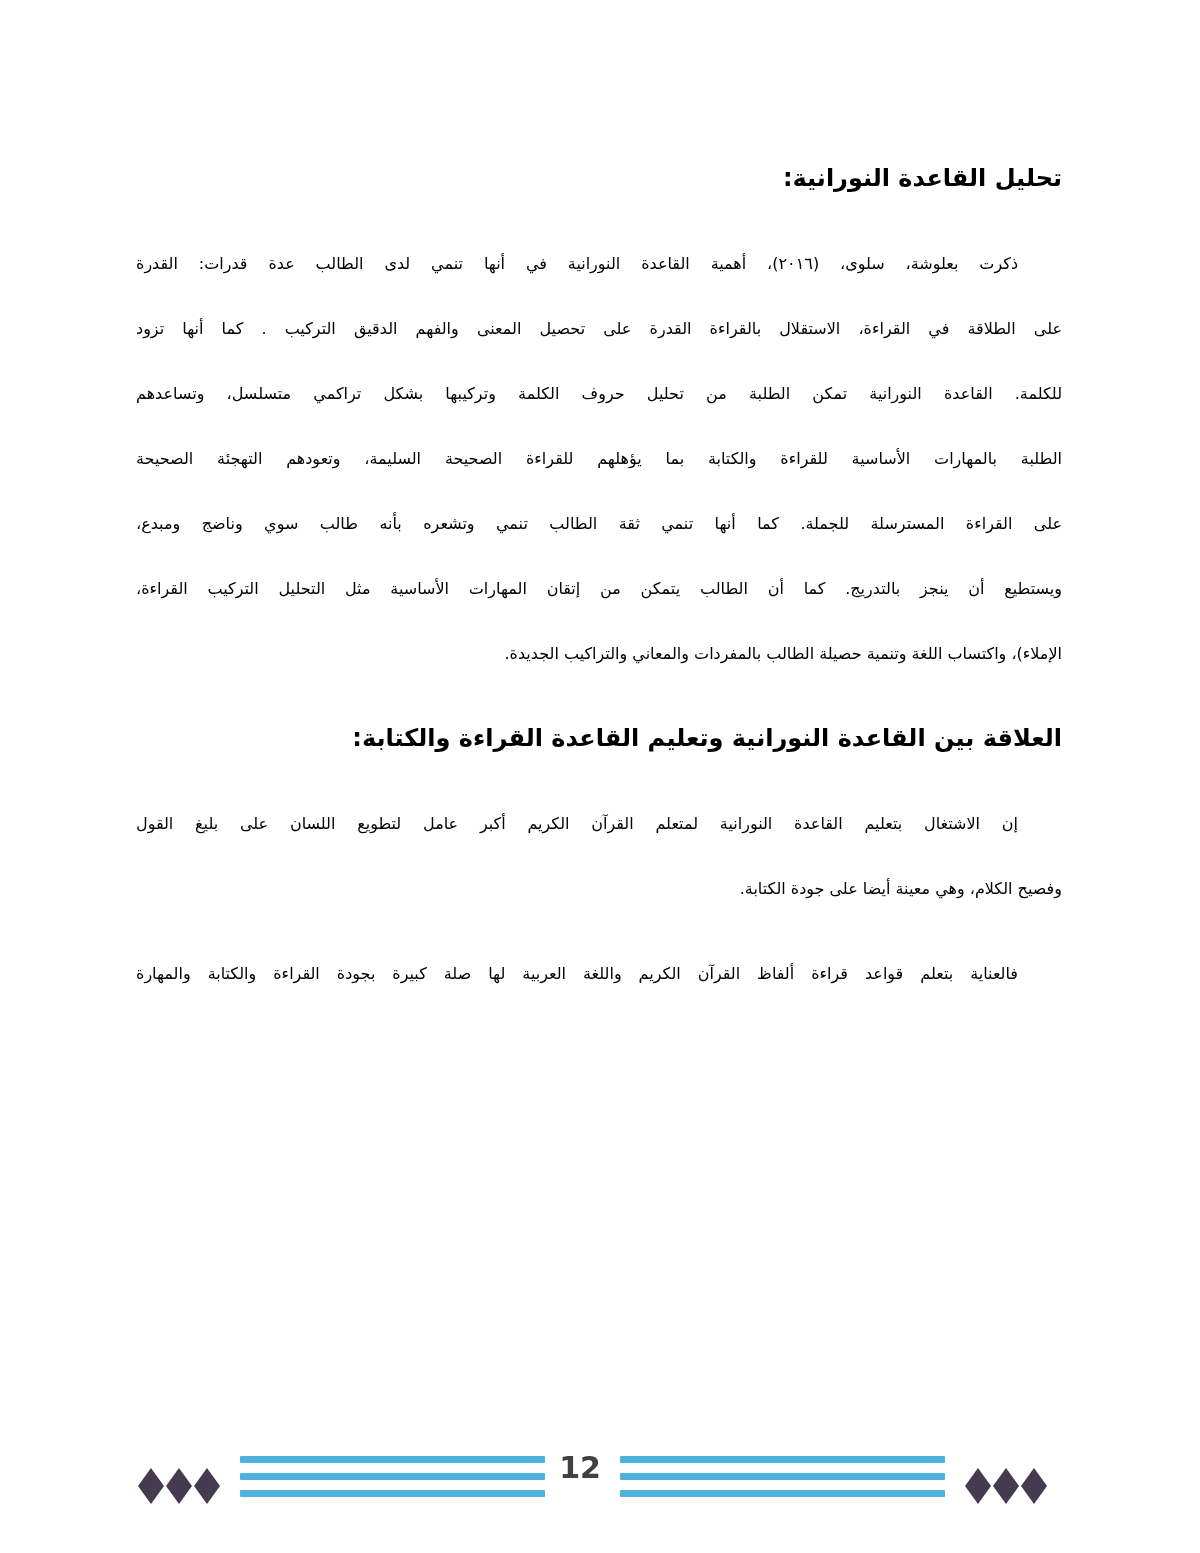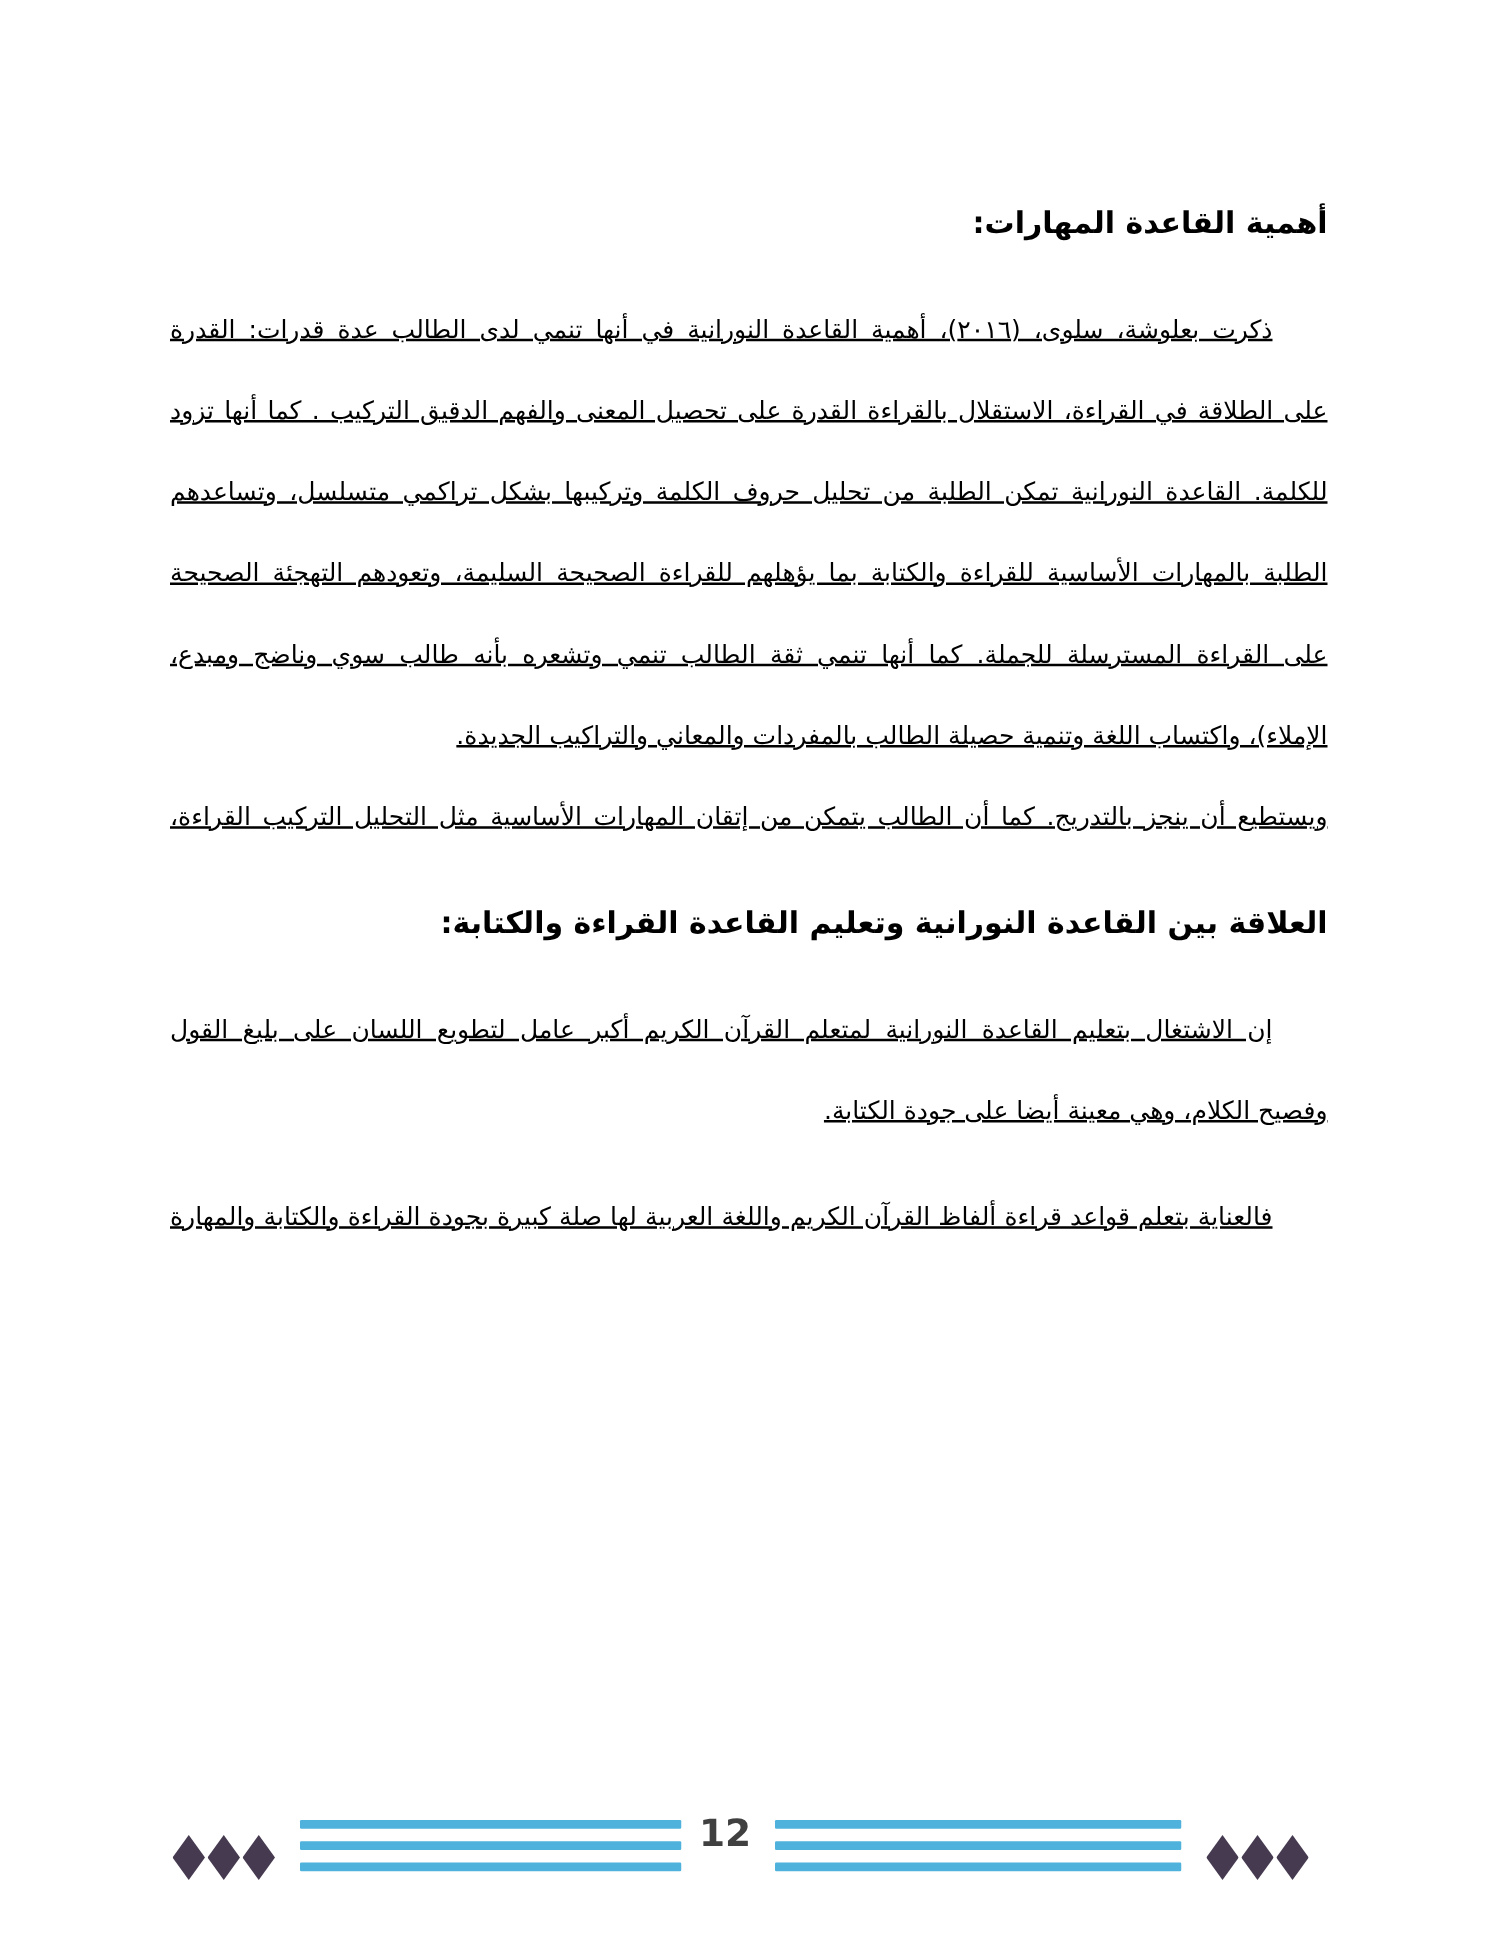--- a/index.html
+++ b/index.html
@@ -30,27 +30,26 @@
     text-align: right;
     margin: 0 0 20px 0;
   }
   .heading.h2 {
     margin-top: 0;
   }
   .para {
     margin: 0 0 20px 0;
   }
   .tline {
-    font-size: 20px;
+    font-size: 16px;
     line-height: 65px;
     text-align: justify;
     text-align-last: justify;
     text-justify: inter-word;
     white-space: normal;
-    text-decoration: underline;
   }
   .tline.first {
     padding-right: 44px;
   }
   .tline.lastline {
     text-align: right;
     text-align-last: right;
   }
   
   .footer {
@@ -98,30 +97,30 @@
     font-family: "DejaVu Sans", sans-serif;
   }
 </style>
 </head>
 <body>
 
 <div class="page">
 
   <div class="content">
 
-    <h1 class="heading h1">أهمية القاعدة المهارات:</h1>
+    <h1 class="heading h1">تحليل القاعدة النورانية:</h1>
 
     <div class="para">
       <div class="tline first">ذكرت بعلوشة، سلوى، (٢٠١٦)، أهمية القاعدة النورانية في أنها تنمي لدى الطالب عدة قدرات: القدرة</div>
       <div class="tline">على الطلاقة في القراءة، الاستقلال بالقراءة القدرة على تحصيل المعنى والفهم الدقيق التركيب . كما أنها تزود</div>
       <div class="tline">للكلمة. القاعدة النورانية تمكن الطلبة من تحليل حروف الكلمة وتركيبها بشكل تراكمي متسلسل، وتساعدهم</div>
       <div class="tline">الطلبة بالمهارات الأساسية للقراءة والكتابة بما يؤهلهم للقراءة الصحيحة السليمة، وتعودهم التهجئة الصحيحة</div>
       <div class="tline">على القراءة المسترسلة للجملة. كما أنها تنمي ثقة الطالب تنمي وتشعره بأنه طالب سوي وناضج ومبدع،</div>
+      <div class="tline">ويستطيع أن ينجز بالتدريج. كما أن الطالب يتمكن من إتقان المهارات الأساسية مثل التحليل التركيب القراءة،</div>
       <div class="tline lastline">الإملاء)، واكتساب اللغة وتنمية حصيلة الطالب بالمفردات والمعاني والتراكيب الجديدة.</div>
-      <div class="tline">ويستطيع أن ينجز بالتدريج. كما أن الطالب يتمكن من إتقان المهارات الأساسية مثل التحليل التركيب القراءة،</div>
     </div>
 
     <h2 class="heading h2">العلاقة بين القاعدة النورانية وتعليم القاعدة القراءة والكتابة:</h2>
 
     <div class="para">
       <div class="tline first">إن الاشتغال بتعليم القاعدة النورانية لمتعلم القرآن الكريم أكبر عامل لتطويع اللسان على بليغ القول</div>
       <div class="tline lastline">وفصيح الكلام، وهي معينة أيضا على جودة الكتابة.</div>
     </div>
 
     <div class="para">

